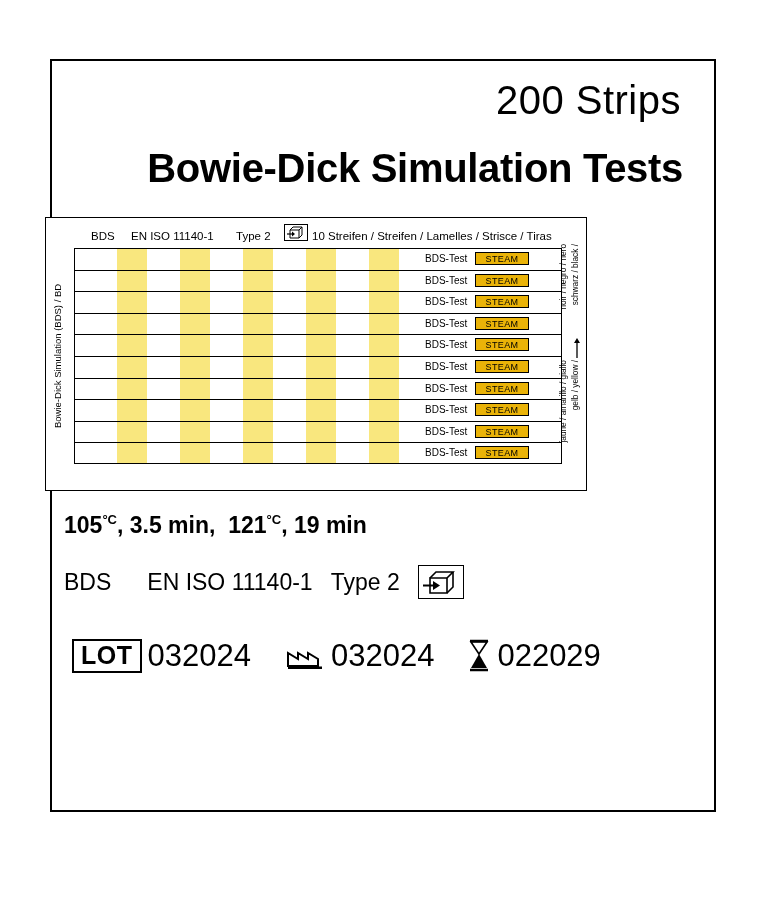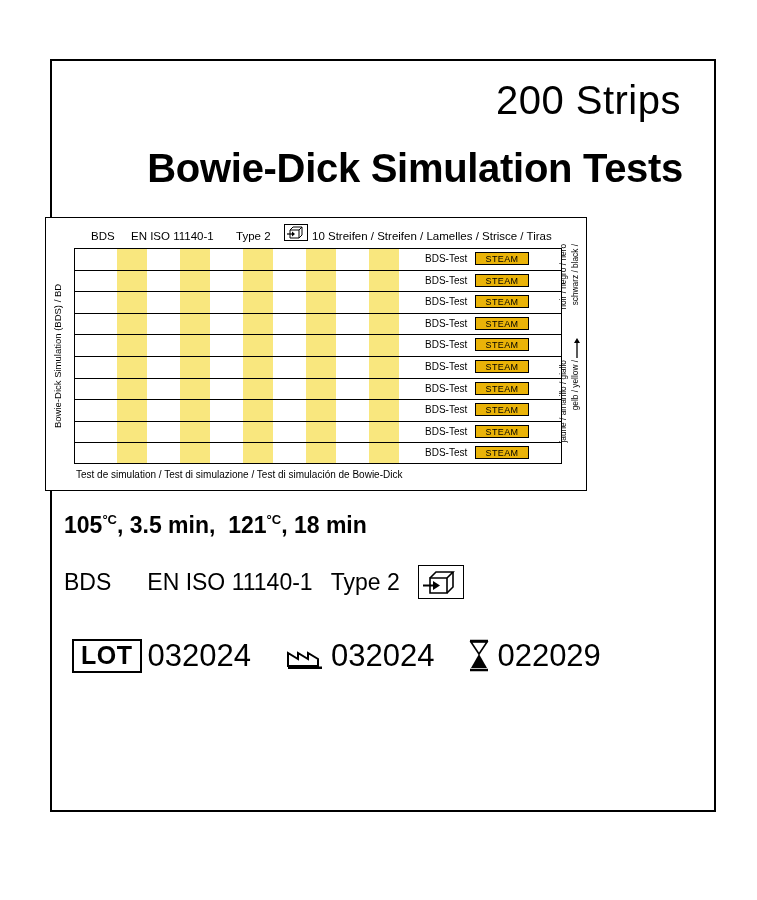--- a/index.html
+++ b/index.html
@@ -355,25 +355,24 @@
     <span class="col c3">noir / negro / nero</span>
     <span class="col c4">jaune / amarillo / giallo</span>
     <span class="arrow-up">
       <svg width="10" height="22" viewBox="0 0 10 22">
         <path d="M5 2 L5 20" stroke="#000" stroke-width="1.3"></path>
         <path d="M5 0 L8 5 L2 5 Z" fill="#000"></path>
       </svg>
     </span>
   </div>
 
-  <div class="card-footer">Test de simulation / Test di simulazione / Test di simulación de Bowie-Dick</div>
 </div>
 
 <div class="temps">
-  <span>105</span><sup>°C</sup><span>,&nbsp;</span><span>3.5 min</span><span>,&nbsp;&nbsp;</span><span>121</span><sup>°C</sup><span>,&nbsp;</span><span>18 min</span>
+  <span>105</span><sup>°C</sup><span>,&nbsp;</span><span>3.5 min</span><span>,&nbsp;&nbsp;</span><span>121</span><sup>°C</sup><span>,&nbsp;</span><span>19 min</span>
 </div>
 
 <div class="std-line">
   <span>BDS</span>
   <span class="sp1"></span>
   <span>EN ISO 11140-1</span>
   <span class="sp2"></span>
   <span>Type 2</span>
   <span class="icon-type2-big">
     <svg width="38" height="28" viewBox="0 0 38 28">

